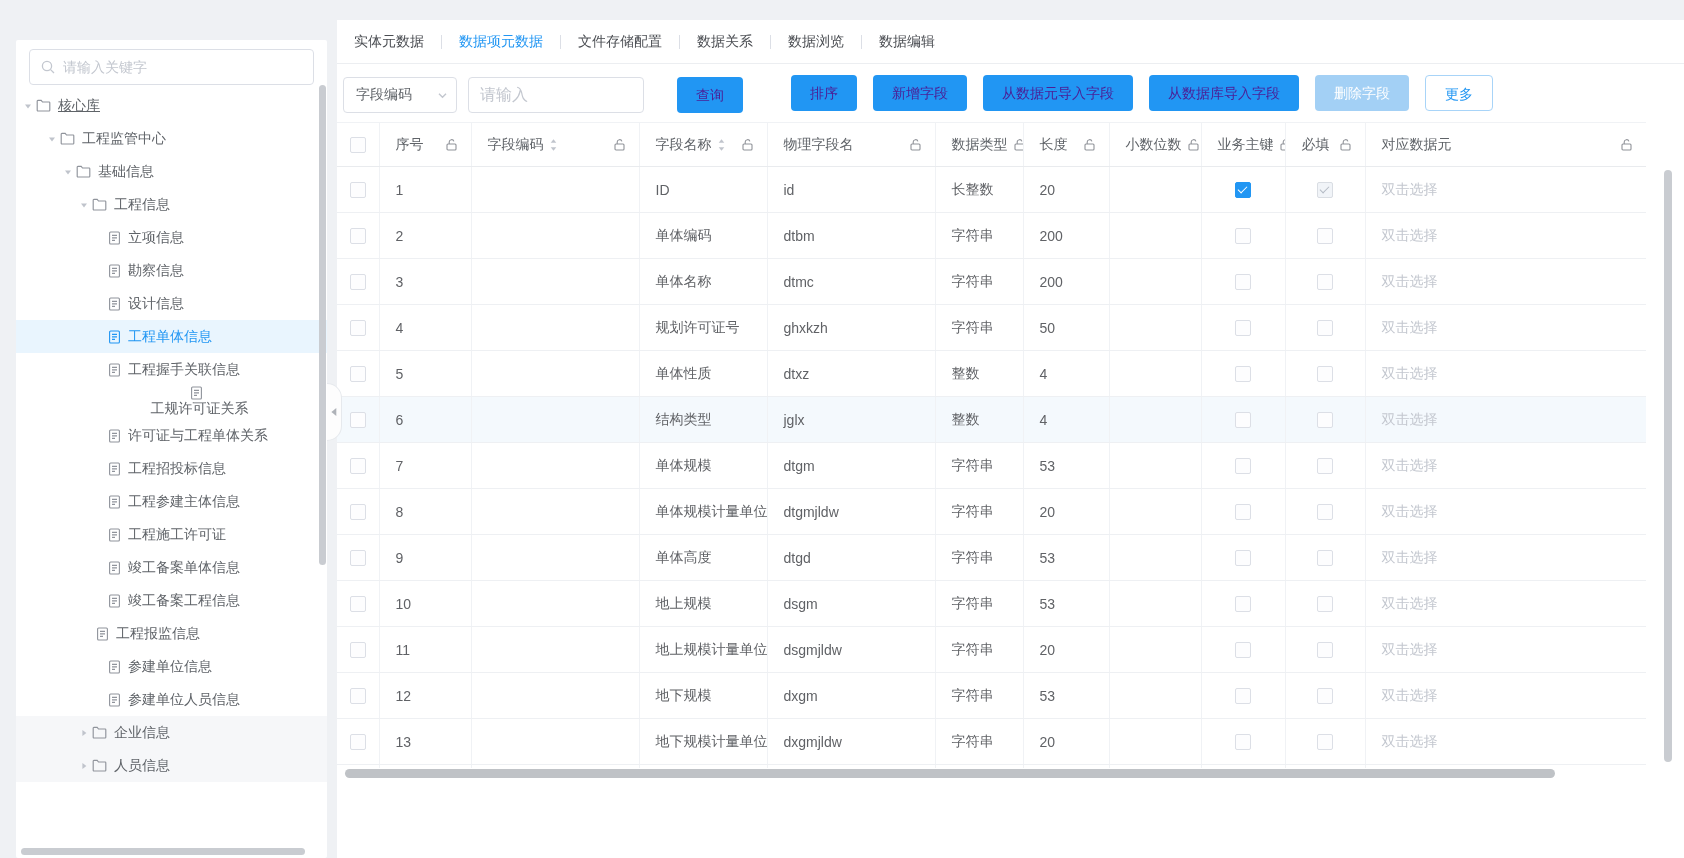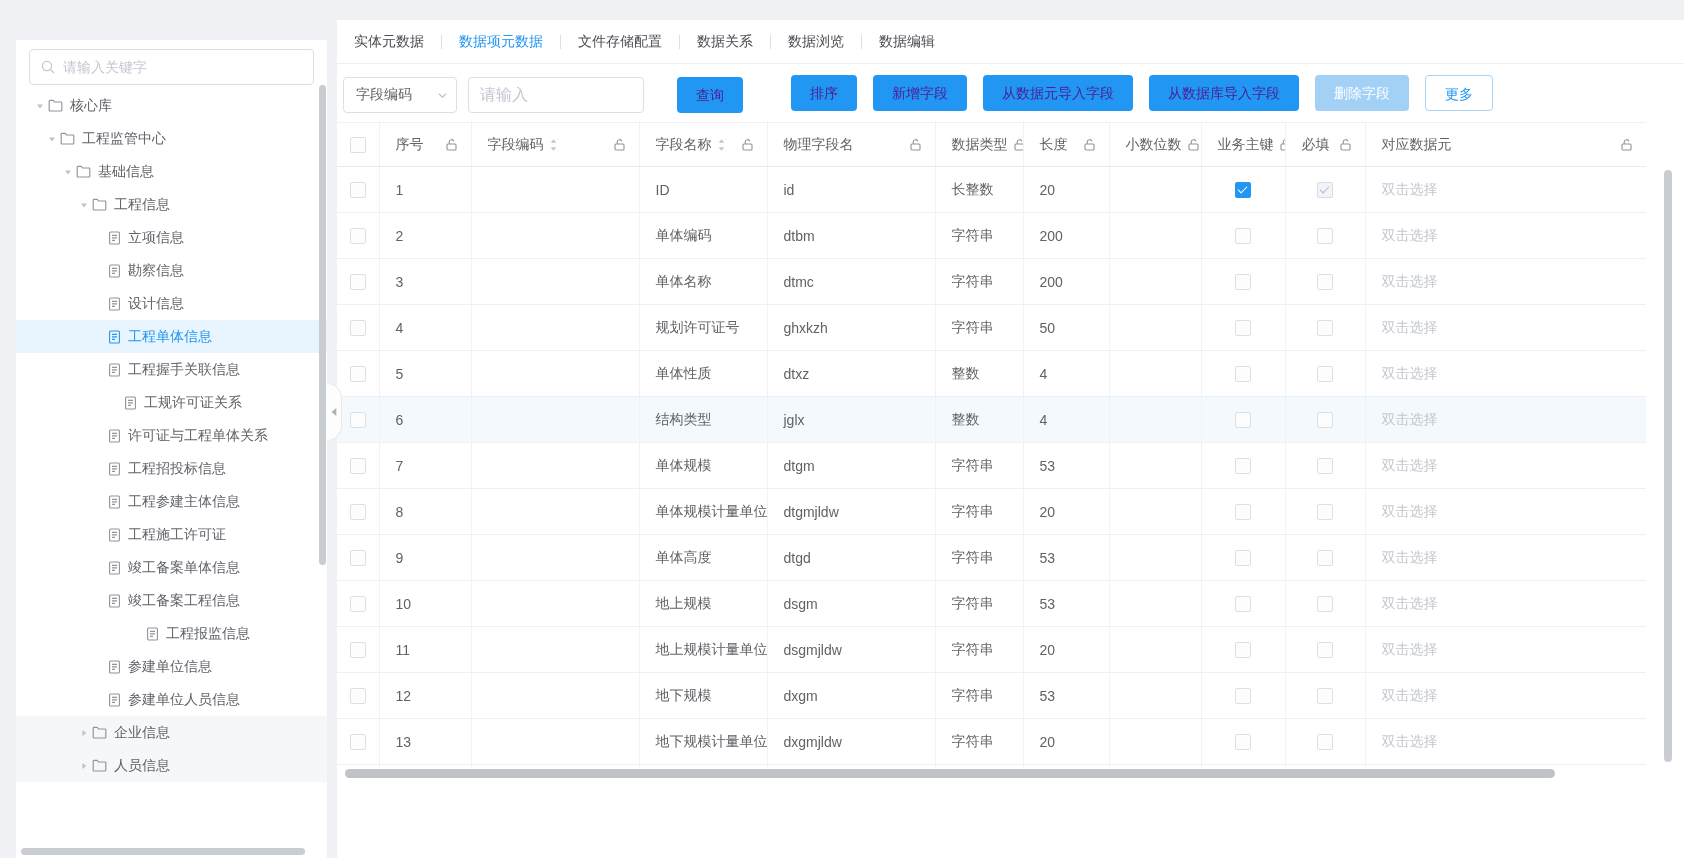--- a/index.html
+++ b/index.html
@@ -85,21 +85,21 @@
   <div class="search-box">
     <span class="icn">
       <svg width="14" height="14" viewBox="0 0 14 14" fill="none" stroke="#c3c7cf" stroke-width="1.3">
           <circle cx="6" cy="6" r="4.6"></circle>
           <path d="M9.6 9.6L13 13"></path>
         </svg>
     </span>
     <input type="text" placeholder="请输入关键字" style="">
   </div>
   <div class="tree" id="tree">
-      <div class="tree-row" style="padding-left: 16px;">
+      <div class="tree-row" style="padding-left: 4px; text-decoration: underline;">
         <span class="caret">
           <svg width="10" height="10" viewBox="0 0 10 10">
             <path d="M2 3.4h6L5 7.4z" fill="#c0c4cc"></path>
           </svg>
         </span>
         <span class="icn ticn">
           <svg width="15" height="13" viewBox="0 0 15 13" fill="none" stroke="currentColor" stroke-width="1.15">
             <path d="M1.2 11.3V2.1c0-.4.3-.7.7-.7h3.3L6.5 3h6.6c.4 0 .7.3.7.7v7.6c0 .4-.3.7-.7.7H1.9c-.4 0-.7-.3-.7-.7z"></path>
           </svg>
         </span>
@@ -187,21 +187,21 @@
       <div class="tree-row" style="padding-left: 76px;">
         <span class="caret"></span>
         <span class="icn ticn">
           <svg width="13" height="14" viewBox="0 0 13 14" fill="none" stroke="currentColor" stroke-width="1.1">
             <rect x="1.6" y="1" width="9.8" height="12" rx="1"></rect>
             <path d="M4 4.4h5M4 6.9h5M4 9.4h3"></path>
           </svg>
         </span>
         <span class="tlabel">工程握手关联信息</span>
       </div>
-      <div class="tree-row" style="padding-left: 92px;">
+      <div class="tree-row" style="padding-left: 56px; flex-direction: column;">
         <span class="caret"></span>
         <span class="icn ticn">
           <svg width="13" height="14" viewBox="0 0 13 14" fill="none" stroke="currentColor" stroke-width="1.1">
             <rect x="1.6" y="1" width="9.8" height="12" rx="1"></rect>
             <path d="M4 4.4h5M4 6.9h5M4 9.4h3"></path>
           </svg>
         </span>
         <span class="tlabel">工规许可证关系</span>
       </div>
       <div class="tree-row" style="padding-left: 76px;">
@@ -257,21 +257,21 @@
       <div class="tree-row" style="padding-left: 76px;">
         <span class="caret"></span>
         <span class="icn ticn">
           <svg width="13" height="14" viewBox="0 0 13 14" fill="none" stroke="currentColor" stroke-width="1.1">
             <rect x="1.6" y="1" width="9.8" height="12" rx="1"></rect>
             <path d="M4 4.4h5M4 6.9h5M4 9.4h3"></path>
           </svg>
         </span>
         <span class="tlabel">竣工备案工程信息</span>
       </div>
-      <div class="tree-row" style="padding-left: 114px;">
+      <div class="tree-row" style="padding-left: 64px;">
         <span class="caret"></span>
         <span class="icn ticn">
           <svg width="13" height="14" viewBox="0 0 13 14" fill="none" stroke="currentColor" stroke-width="1.1">
             <rect x="1.6" y="1" width="9.8" height="12" rx="1"></rect>
             <path d="M4 4.4h5M4 6.9h5M4 9.4h3"></path>
           </svg>
         </span>
         <span class="tlabel">工程报监信息</span>
       </div>
       <div class="tree-row" style="padding-left: 76px;">

